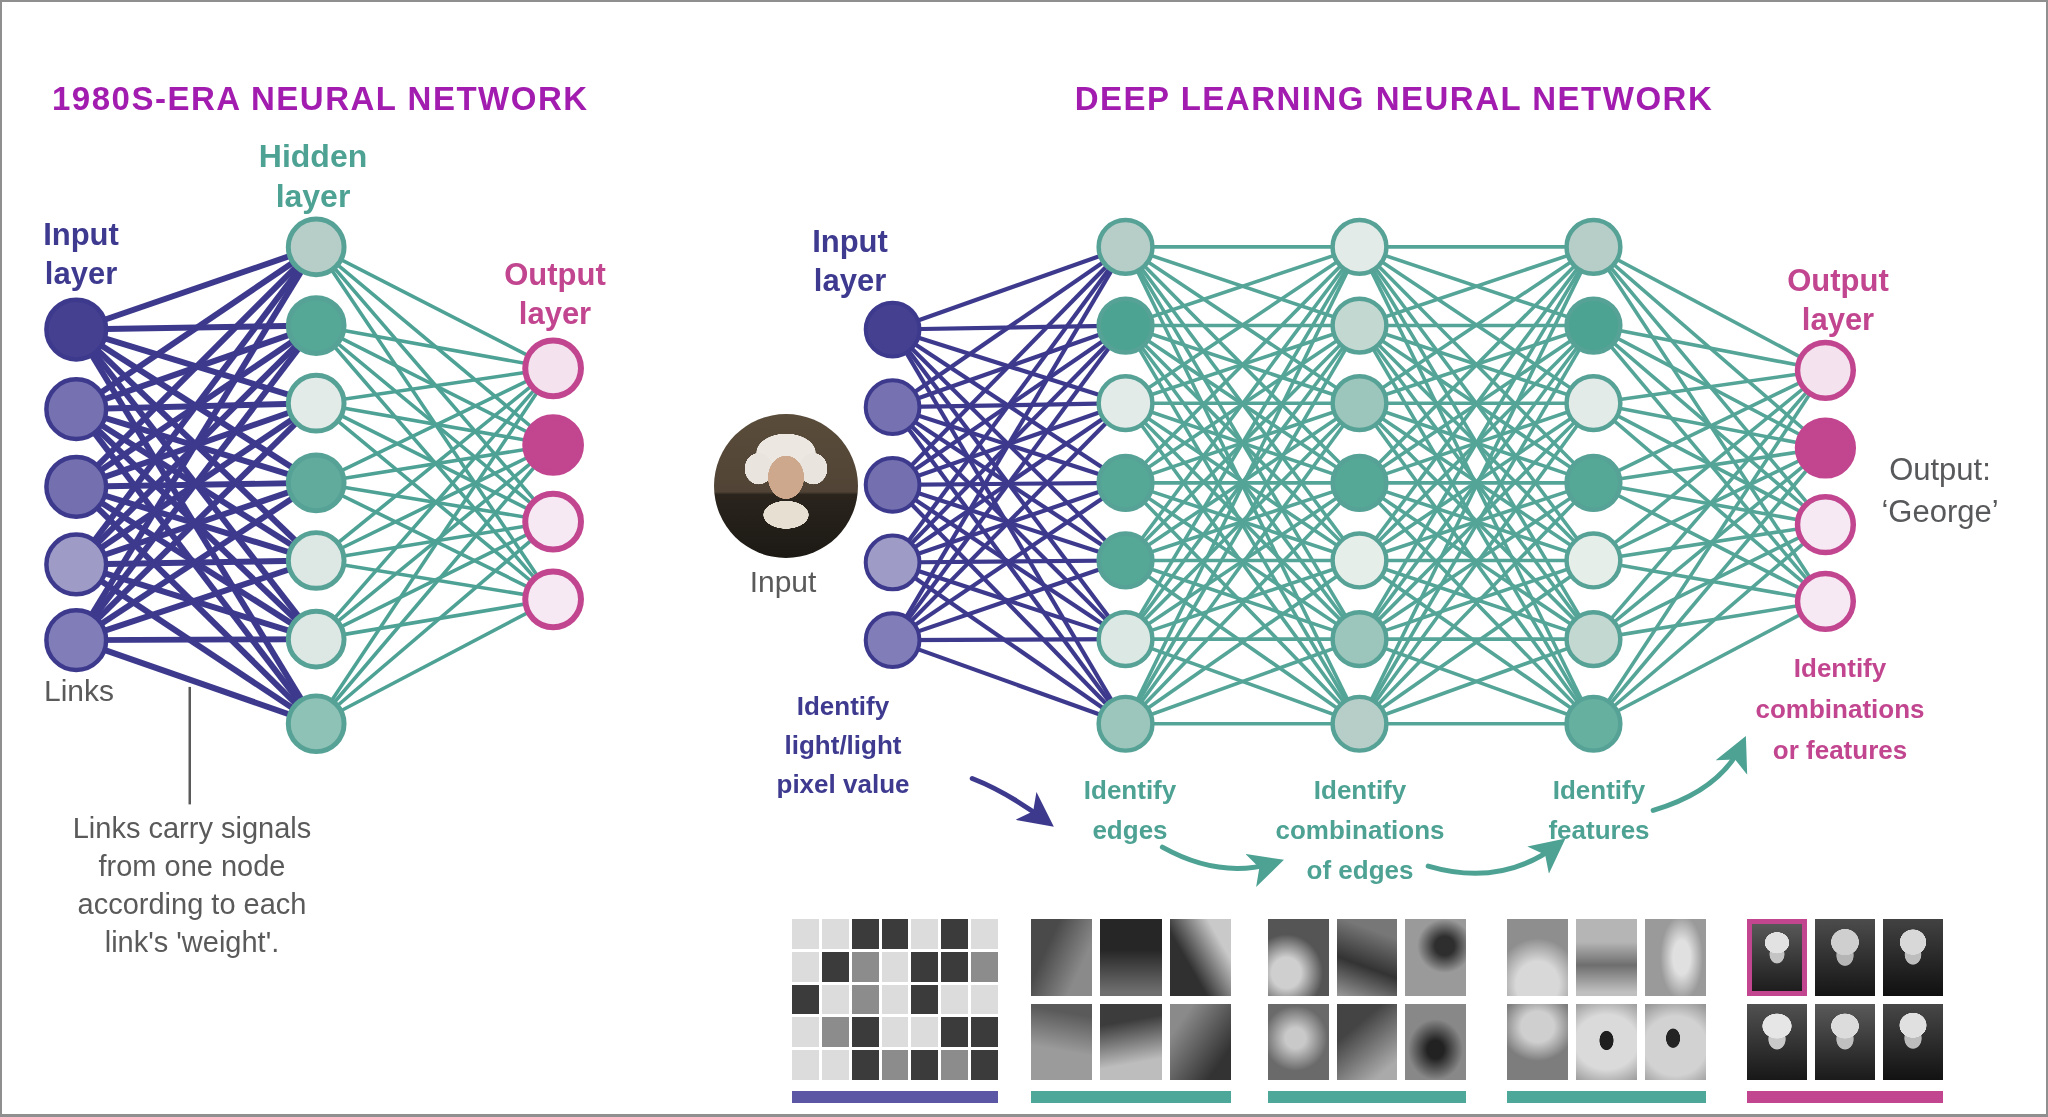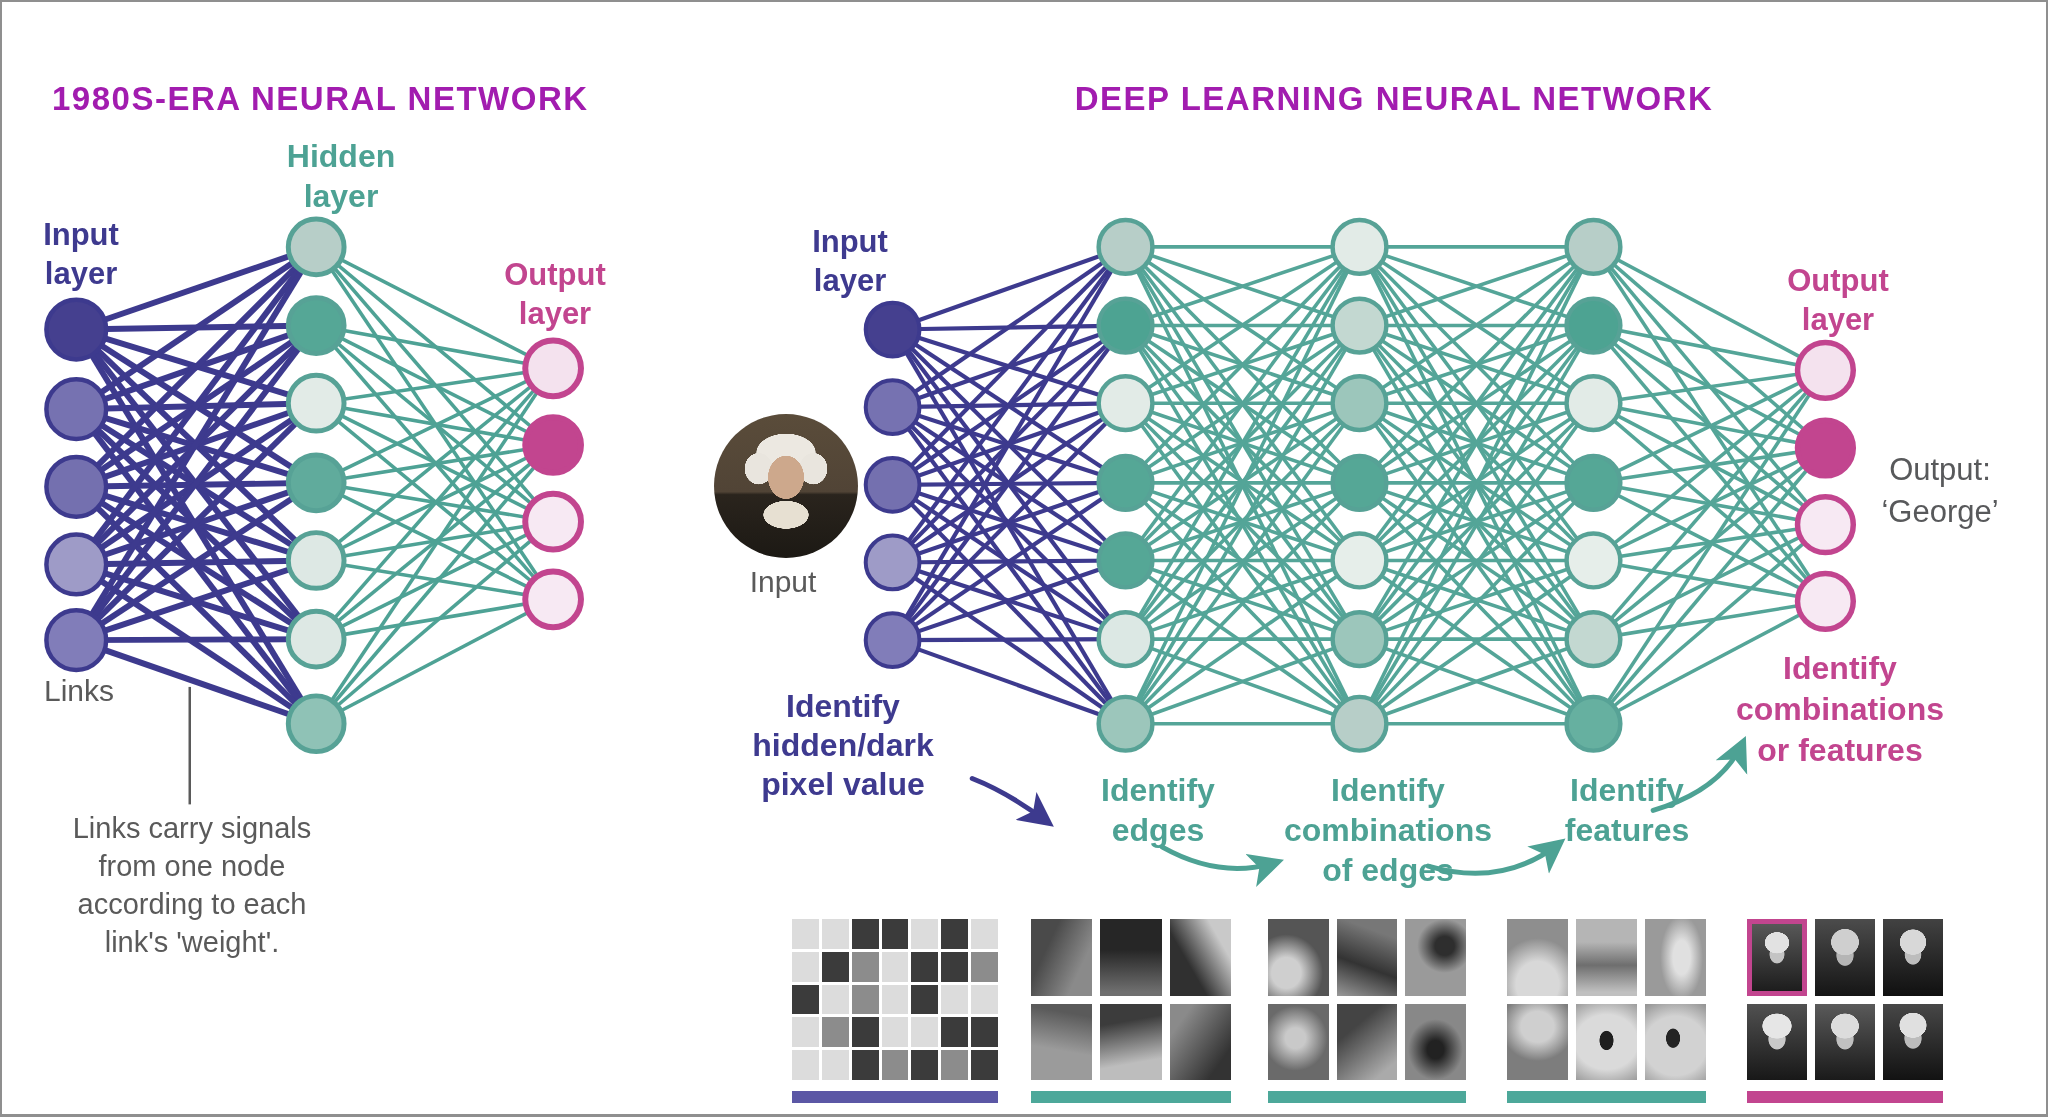--- a/index.html
+++ b/index.html
@@ -17,25 +17,25 @@
   .title{
     position:absolute;font-size:33px;font-weight:bold;color:#a21caf;
     letter-spacing:1.5px;white-space:nowrap;line-height:1;
   }
   .centered{transform:translateX(-50%);margin-left:40px;}
   .lbl{
     position:absolute;font-weight:bold;text-align:center;
     transform:translateX(-50%);line-height:1.26;font-size:31px;white-space:nowrap;
   }
   .ln{display:block;}
-  .t-teal{color:#4da294;margin-left:28px;}
+  .t-teal{color:#4da294;}
   .t-purple{color:#3e3a8f;}
   .t-pink{color:#c2458f;}
   .t-gray{color:#58595b;}
-  .stage{font-size:32px;line-height:40px;}
+  .stage{font-size:26px;line-height:40px;}
   .note{
     position:absolute;color:#5a5a5a;font-size:29px;font-weight:normal;
     line-height:38px;text-align:center;transform:translateX(-50%);white-space:nowrap;
   }
   .nodeword{position:absolute;color:#5a5a5a;font-size:30px;transform:translateX(-50%);white-space:nowrap;}
   
   #portrait{
     position:absolute;border-radius:50%;overflow:hidden;
     background:
       radial-gradient(26% 16% at 50% 70%, #e7e0d2 0 60%, rgba(0,0,0,0) 61%),
@@ -412,21 +412,21 @@
   <div id="portrait" style="left:712px;top:412px;width:144px;height:144px"></div>
   <div class="nodeword" style="left:781px;top:563px">Input</div>
 
   <div class="lbl t-gray" style="left:1938px;top:447px;font-weight:normal;font-size:31px;line-height:42px">
     <span class="ln">Output:</span>
     <span class="ln">‘George’</span>
   </div>
 
   <div class="lbl t-purple stage" style="left:841px;top:685px;line-height:39px">
     <span class="ln">Identify</span>
-    <span class="ln">hidden/dark</span>
+    <span class="ln">light/light</span>
     <span class="ln">pixel value</span>
   </div>
   <div class="lbl t-teal stage" style="left:1128px;top:768px">
     <span class="ln">Identify</span>
     <span class="ln">edges</span>
   </div>
   <div class="lbl t-teal stage" style="left:1358px;top:768px">
     <span class="ln">Identify</span>
     <span class="ln">combinations</span>
     <span class="ln">of edges</span>

